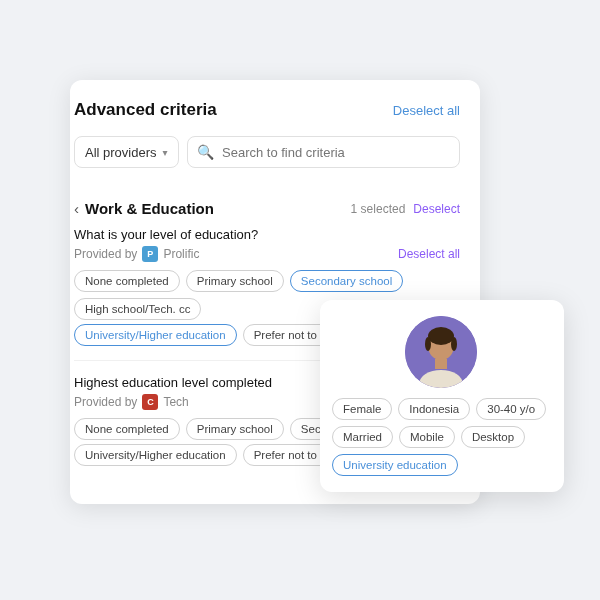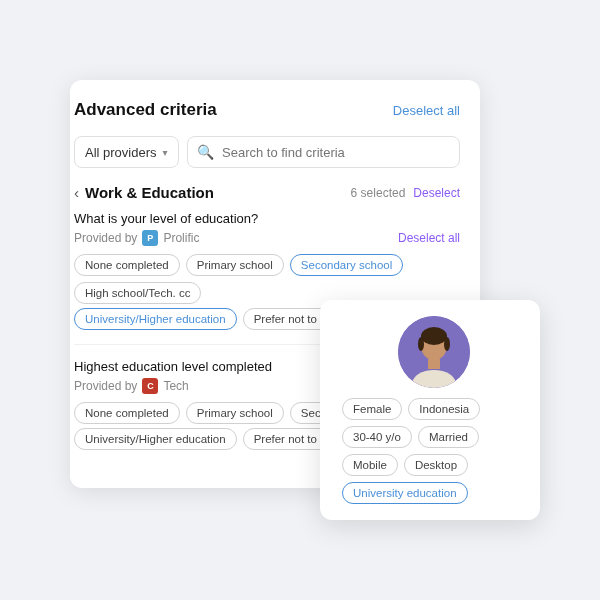--- a/index.html
+++ b/index.html
@@ -40,21 +40,21 @@
     .deselect-all-link {
       font-size: 13px;
       color: #4a90d9;
       cursor: pointer;
       text-decoration: none;
     }
 
     .search-row {
       display: flex;
       gap: 8px;
-      margin-bottom: 16px;
+      margin-bottom: 32px;
     }
 
     .provider-select {
       display: flex;
       align-items: center;
       border: 1.5px solid #e0e0e0;
       border-radius: 8px;
       padding: 7px 10px;
       font-size: 13px;
       color: #333;
@@ -217,25 +217,25 @@
       height: 1px;
       background: #f0f0f0;
       margin: 14px 0;
     }
 
     
     .profile-card {
       position: absolute;
       top: 300px;
       left: 320px;
-      width: 220px;
+      width: 244px;
       background: #fff;
       border-radius: 12px;
       box-shadow: 0 6px 28px rgba(0,0,0,0.13);
-      padding: 16px 14px 16px 22px;
+      padding: 16px 14px 16px 12px;
       z-index: 2;
       display: flex;
       flex-direction: column;
       gap: 10px;
     }
 
     .profile-avatar-row {
       display: flex;
       justify-content: center;
     }
@@ -292,21 +292,21 @@
       <input type="text" placeholder="Search to find criteria" style="">
     </div>
   </div>
 
   <div class="section-header">
     <div class="section-title-row">
       <button class="back-btn">‹</button>
       <span class="section-title">Work &amp; Education</span>
     </div>
     <div class="section-meta">
-      <span class="selected-count">6 selected</span>
+      <span class="selected-count">1 selected</span>
       <a class="deselect-link">Deselect</a>
     </div>
   </div>
 
   <div class="question-block">
     <div class="question-label">What is your level of education?</div>
     <div class="provider-row">
       <div class="provider-info">
         <span>Provided by</span>
         <span class="provider-logo prolific-logo">P</span>

